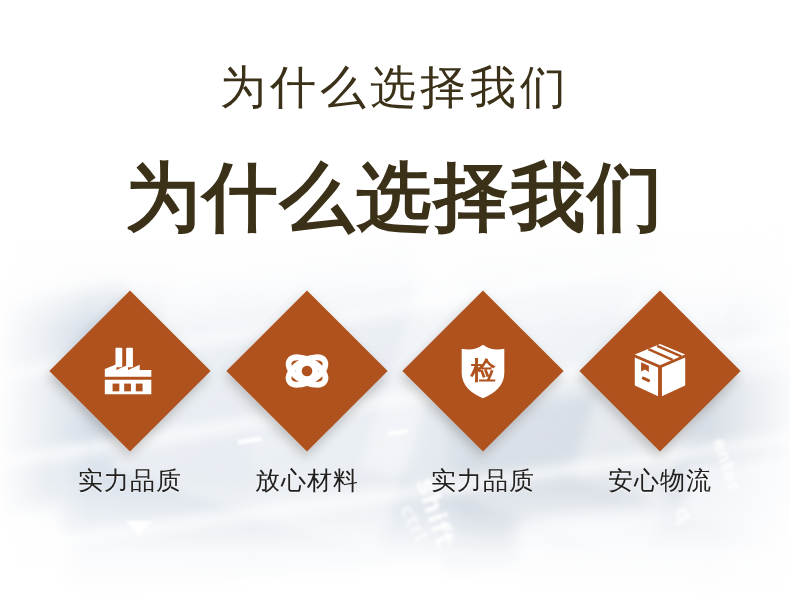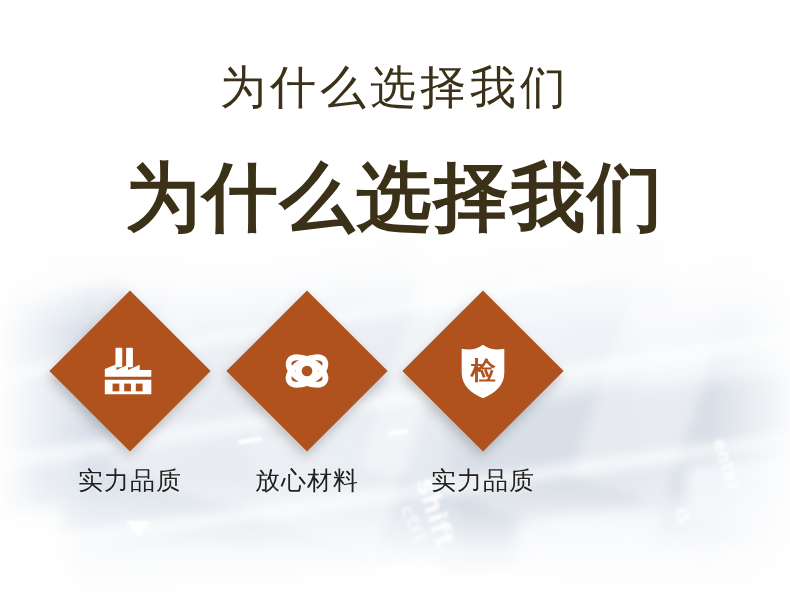--- a/index.html
+++ b/index.html
@@ -357,16 +357,41 @@
           <div class="diamond-icon">
             <svg viewBox="0 0 64 64" aria-hidden="true">
               <path d="M32 5 C24 11 16 10 10 9 L10 34 C10 47 20 55 32 60 C44 55 54 47 54 34 L54 9 C48 10 40 11 32 5 Z" fill="#ffffff"></path>
               <text x="32" y="40" text-anchor="middle" font-family="'DejaVu Sans','Liberation Sans',sans-serif" font-size="26" font-weight="bold" fill="#b0521d">检</text>
             </svg>
           </div>
         </div>
         <div class="feature-label">实力品质</div>
       </div>
 
+      <div class="feature f3">
+        <div class="diamond-wrap">
+          <div class="diamond"></div>
+          <div class="diamond-icon">
+            <svg viewBox="0 0 64 64" aria-hidden="true">
+
+              <path d="M32 4 L58 15 L32 26 L6 15 Z" fill="#ffffff"></path>
+
+              <path d="M6 18 L30 28.5 L30 58 L6 47 Z" fill="#ffffff"></path>
+
+              <path d="M58 18 L34 28.5 L34 58 L58 47 Z" fill="#ffffff"></path>
+
+              <g stroke="#b0521d" stroke-width="2.6" fill="none">
+                <path d="M20 9.5 L45 20.5"></path>
+                <path d="M29 6 L54 17"></path>
+              </g>
+
+              <path d="M12.5 23 L20.5 26.5 L20.5 33 L16.5 30.5 L12.5 32.5 Z" fill="#b0521d"></path>
+
+              <rect x="13" y="39" width="9" height="3.2" rx="1.4" fill="#b0521d" transform="rotate(24 17.5 40.6)"></rect>
+            </svg>
+          </div>
+        </div>
+        <div class="feature-label">安心物流</div>
+      </div>
 
     </div>
   </div>
 </div>
 
 </body></html>

